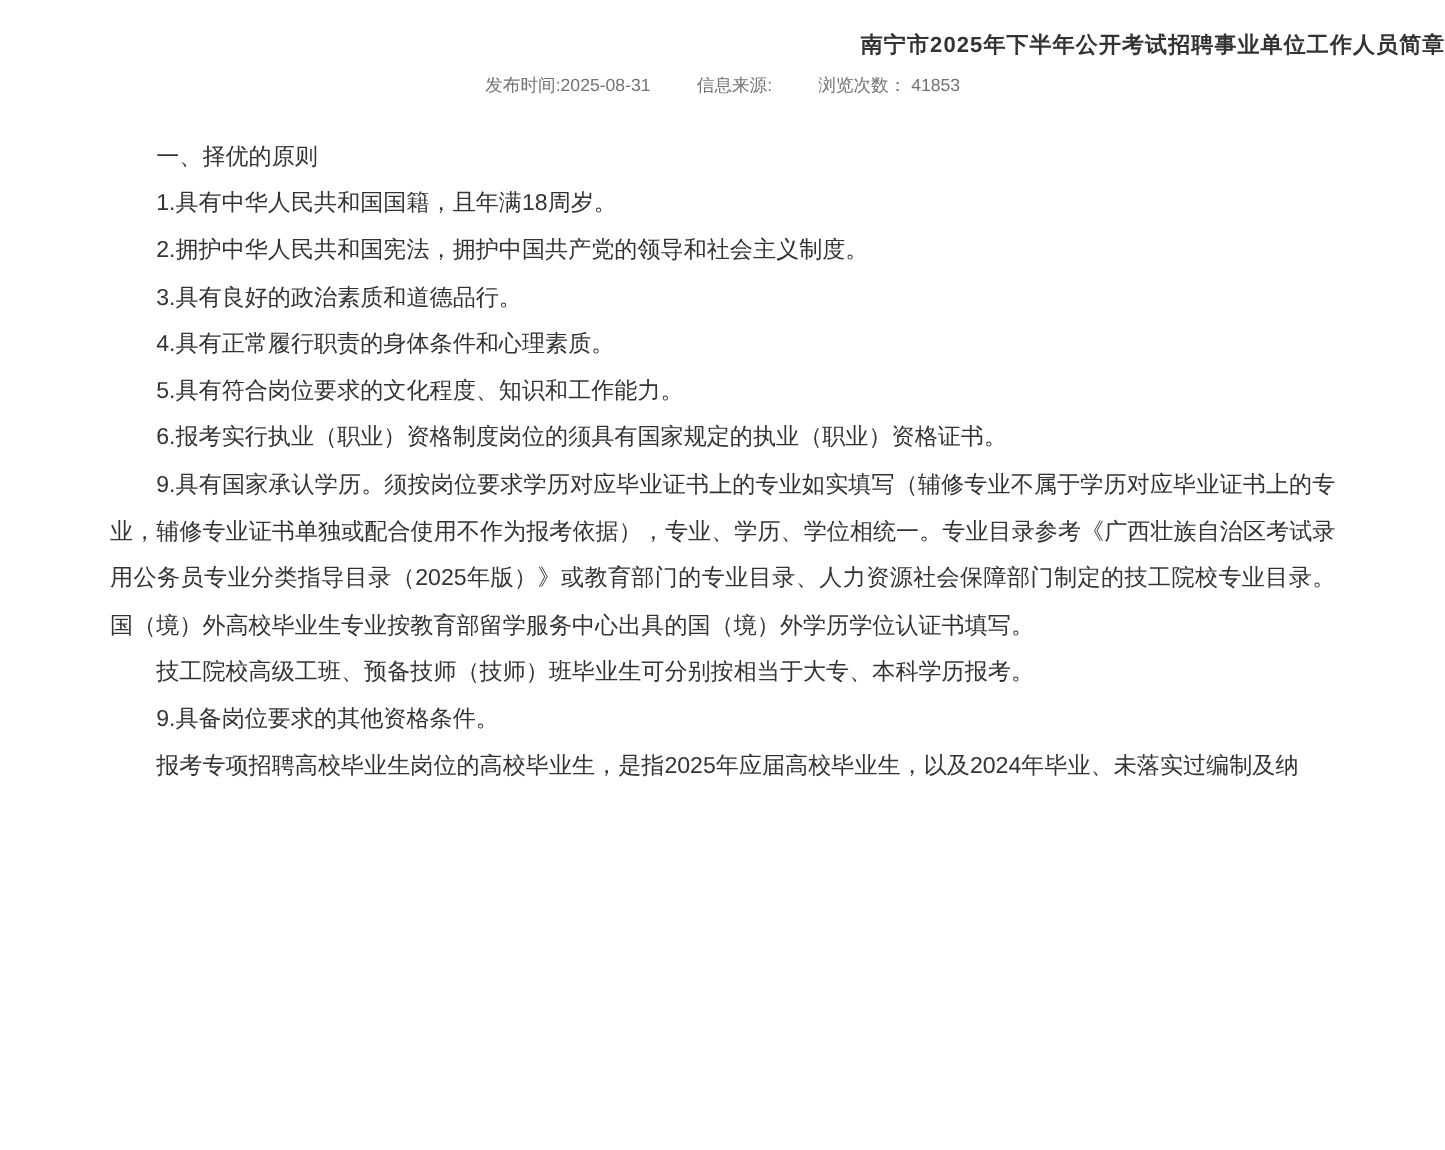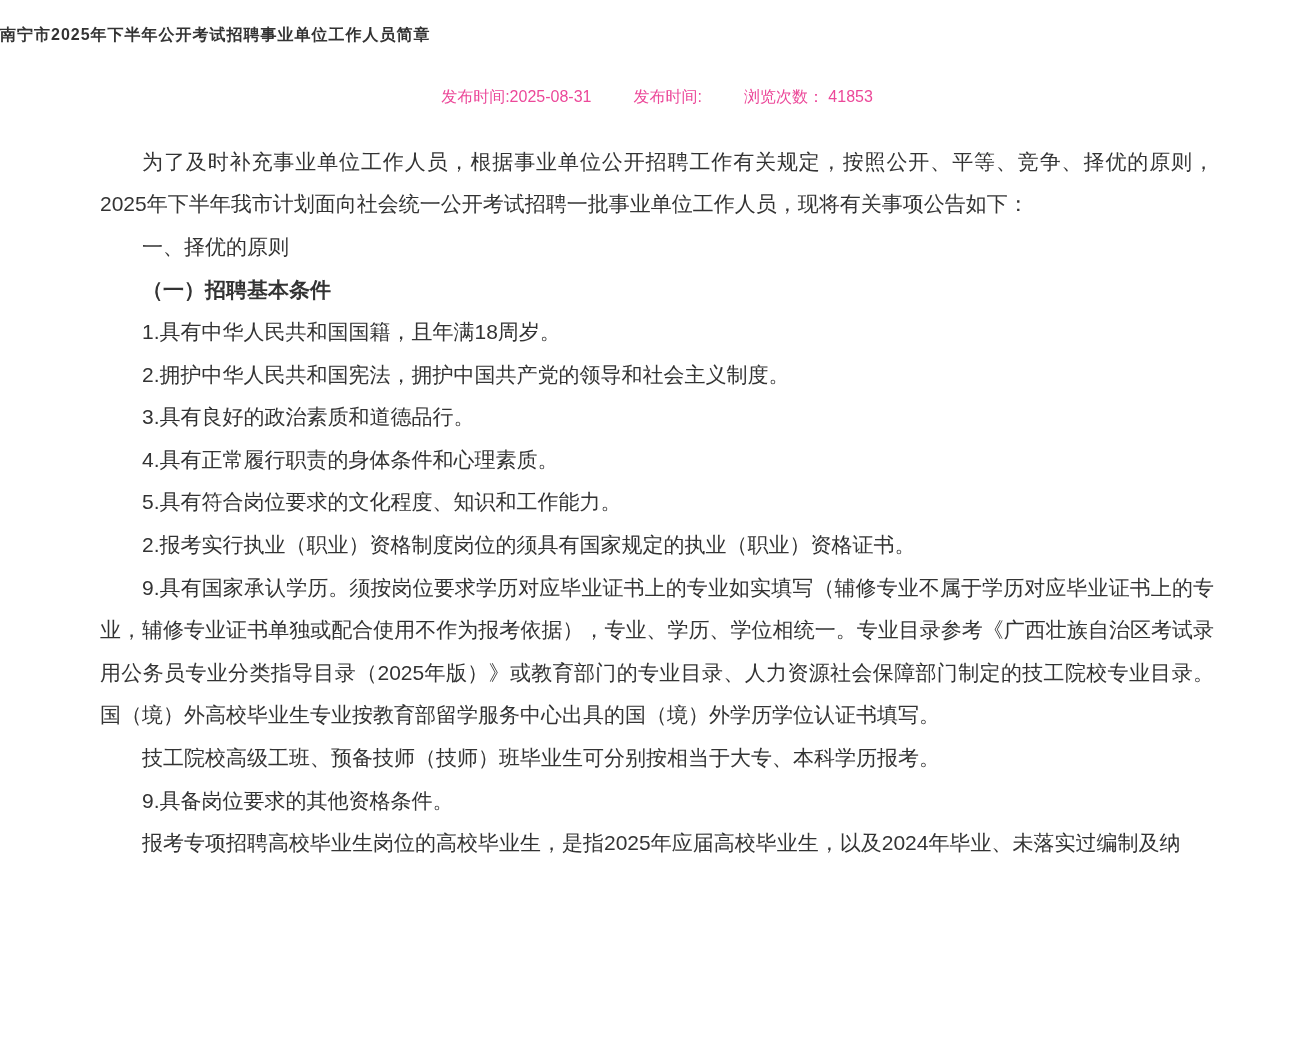--- a/index.html
+++ b/index.html
@@ -14,34 +14,34 @@
     font-family: "Liberation Sans", "DejaVu Sans", sans-serif;
     color: #333333;
   }
   .page {
     width: 1314px;
     height: 1045px;
     background: #ffffff;
   }
   .article-title {
     padding-top: 14px;
-    text-align: left;
-    font-size: 16px;
+    text-align: right;
+    font-size: 20px;
     font-weight: bold;
     color: #333333;
     letter-spacing: 1px;
   }
   .meta-row {
-    margin-top: 41px;
+    margin-top: 13px;
     display: flex;
     justify-content: center;
     align-items: center;
     gap: 42px;
     font-size: 16px;
-    color: #ec4899;
+    color: #737373;
   }
   .meta-row span {
     white-space: pre;
   }
   .article-body {
     width: 1114px;
     margin: 33px auto 0 auto;
     font-size: 21px;
     line-height: 42.6px;
     text-align: justify;
@@ -58,33 +58,31 @@
 </style>
 </head>
 <body>
 
 <div class="page">
 
   <h1 class="article-title">南宁市2025年下半年公开考试招聘事业单位工作人员简章</h1>
 
   <div class="meta-row">
     <span>发布时间:2025-08-31</span>
-    <span>发布时间:</span>
+    <span>信息来源:</span>
     <span>浏览次数： 41853</span>
   </div>
 
   <div class="article-body">
-    <p>为了及时补充事业单位工作人员，根据事业单位公开招聘工作有关规定，按照公开、平等、竞争、择优的原则，2025年下半年我市计划面向社会统一公开考试招聘一批事业单位工作人员，现将有关事项公告如下：</p>
     <p>一、择优的原则</p>
-    <p class="bold">（一）招聘基本条件</p>
     <p>1.具有中华人民共和国国籍，且年满18周岁。</p>
     <p>2.拥护中华人民共和国宪法，拥护中国共产党的领导和社会主义制度。</p>
     <p>3.具有良好的政治素质和道德品行。</p>
     <p>4.具有正常履行职责的身体条件和心理素质。</p>
     <p>5.具有符合岗位要求的文化程度、知识和工作能力。</p>
-    <p>2.报考实行执业（职业）资格制度岗位的须具有国家规定的执业（职业）资格证书。</p>
+    <p>6.报考实行执业（职业）资格制度岗位的须具有国家规定的执业（职业）资格证书。</p>
     <p>9.具有国家承认学历。须按岗位要求学历对应毕业证书上的专业如实填写（辅修专业不属于学历对应毕业证书上的专业，辅修专业证书单独或配合使用不作为报考依据），专业、学历、学位相统一。专业目录参考《广西壮族自治区考试录用公务员专业分类指导目录（2025年版）》或教育部门的专业目录、人力资源社会保障部门制定的技工院校专业目录。国（境）外高校毕业生专业按教育部留学服务中心出具的国（境）外学历学位认证书填写。</p>
     <p>技工院校高级工班、预备技师（技师）班毕业生可分别按相当于大专、本科学历报考。</p>
     <p>9.具备岗位要求的其他资格条件。</p>
     <p>报考专项招聘高校毕业生岗位的高校毕业生，是指2025年应届高校毕业生，以及2024年毕业、未落实过编制及纳</p>
   </div>
 
 </div>
 
 </body></html>

